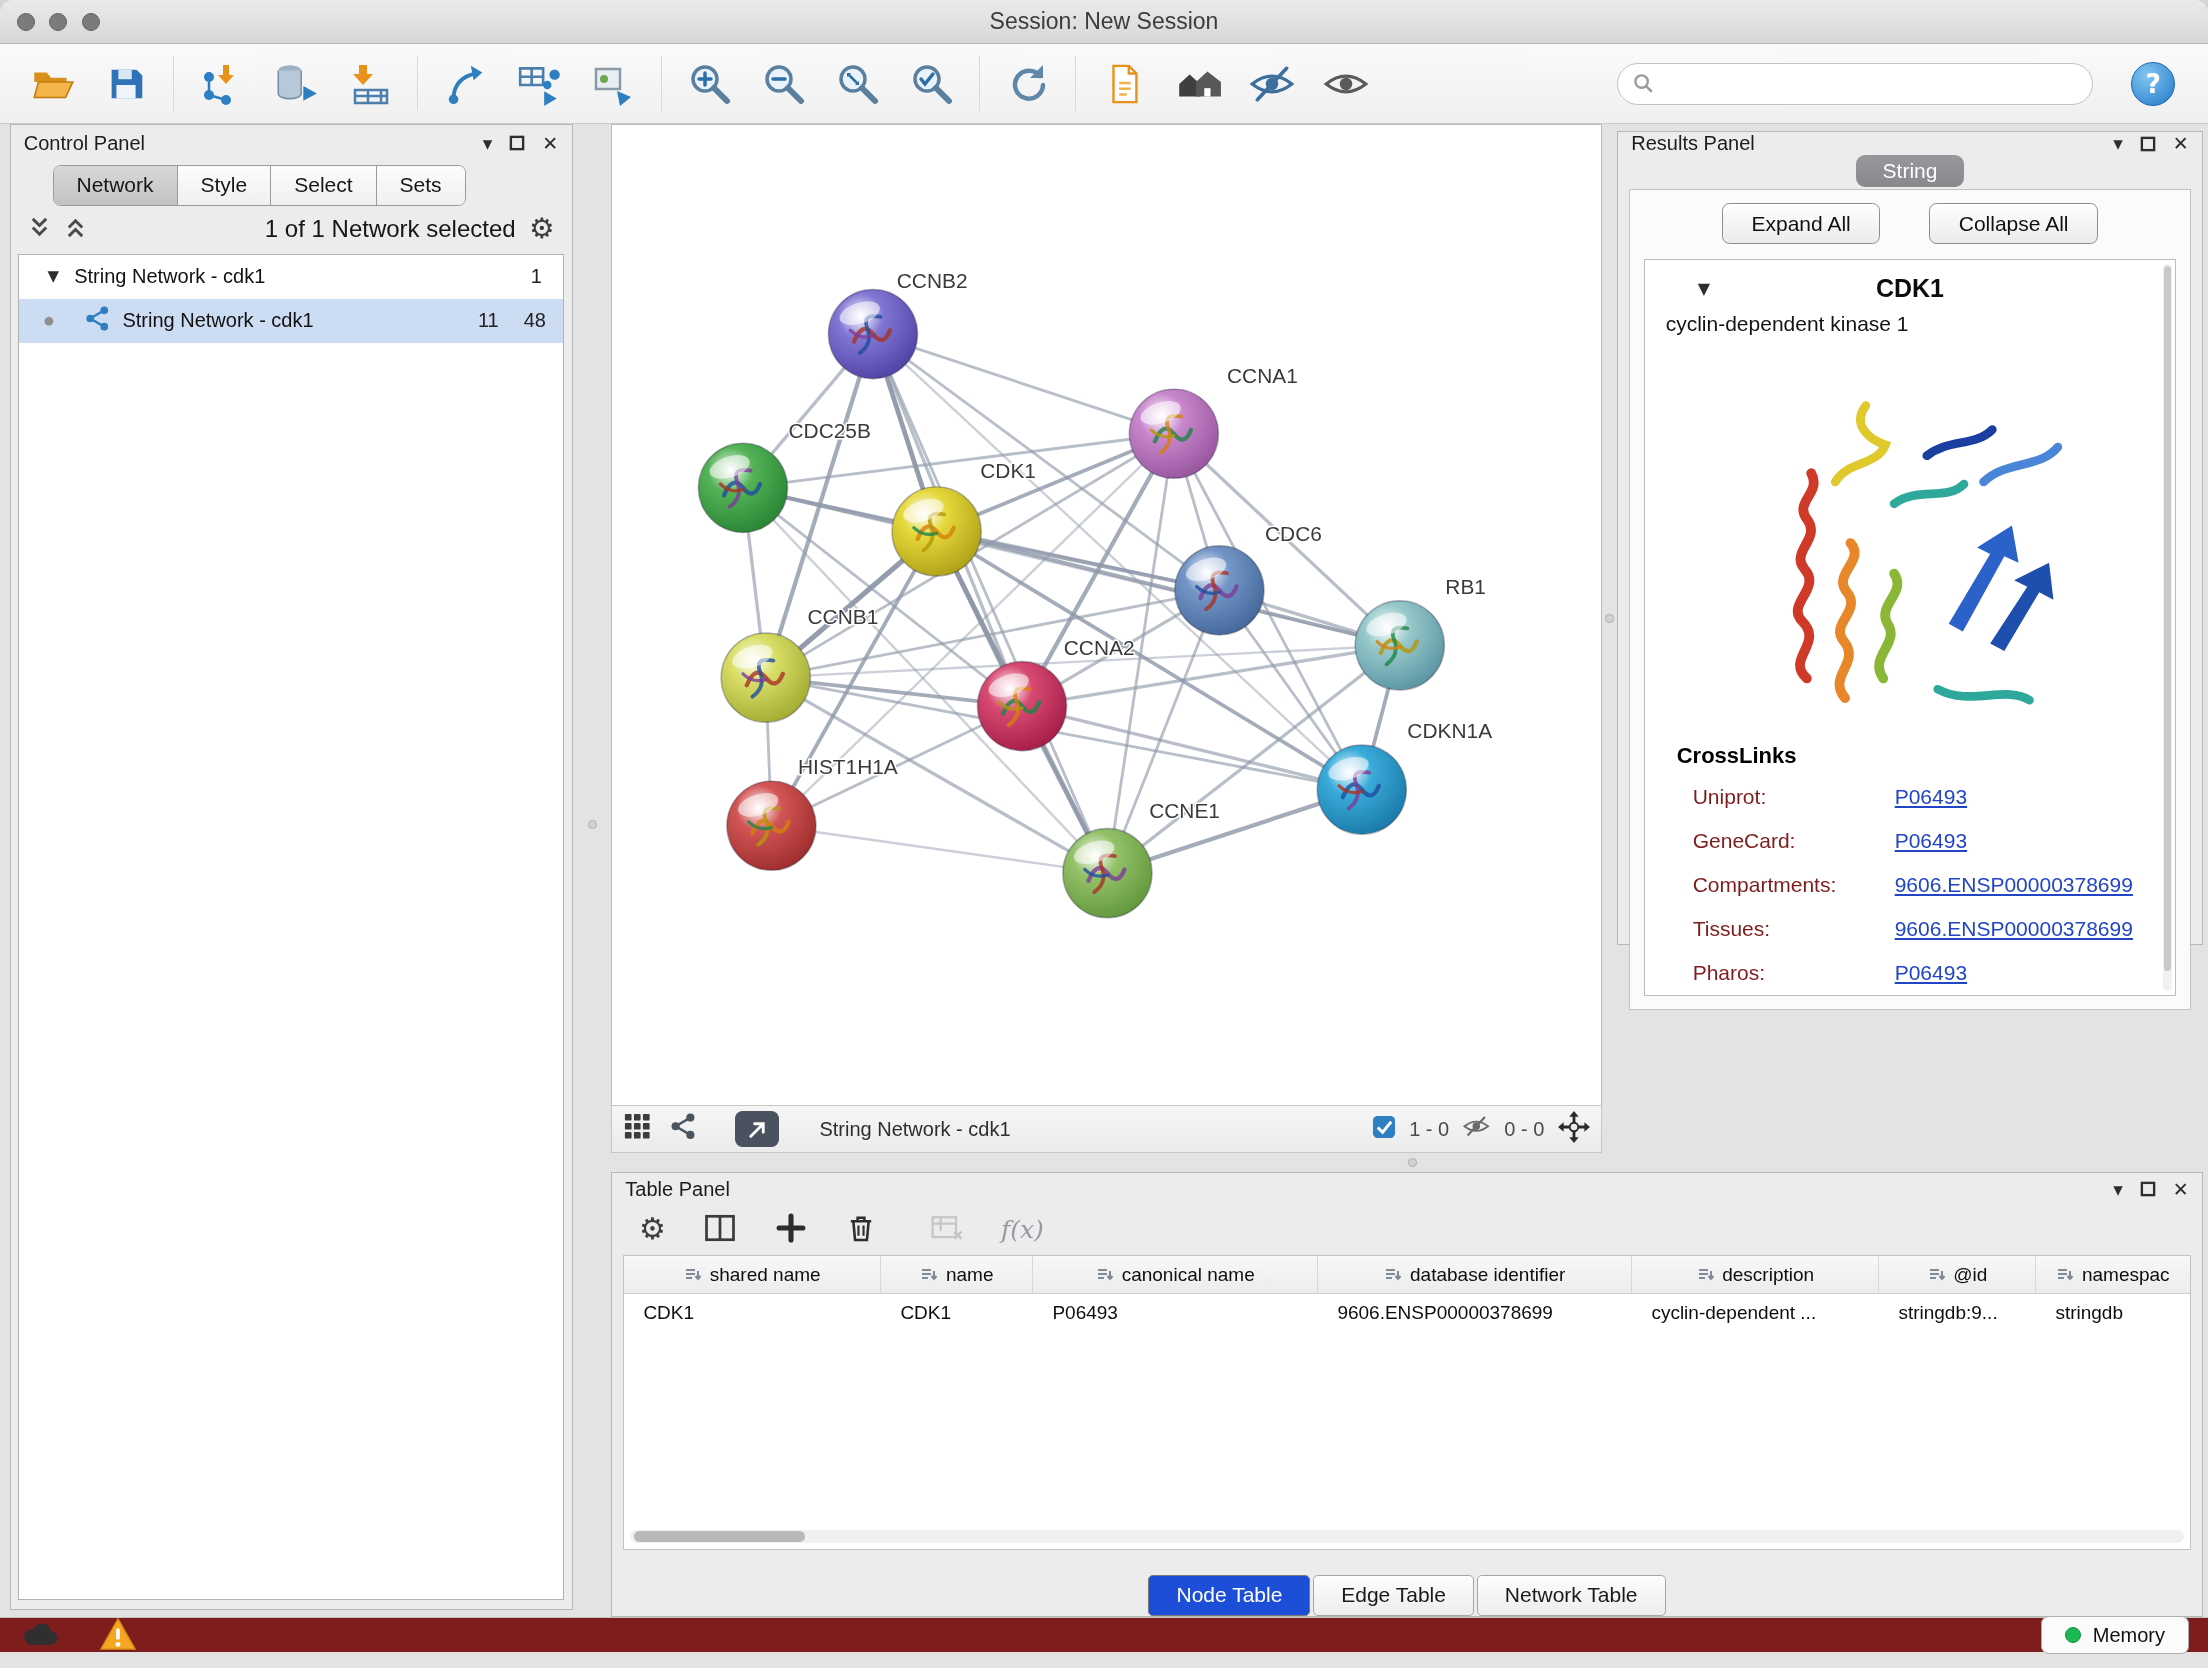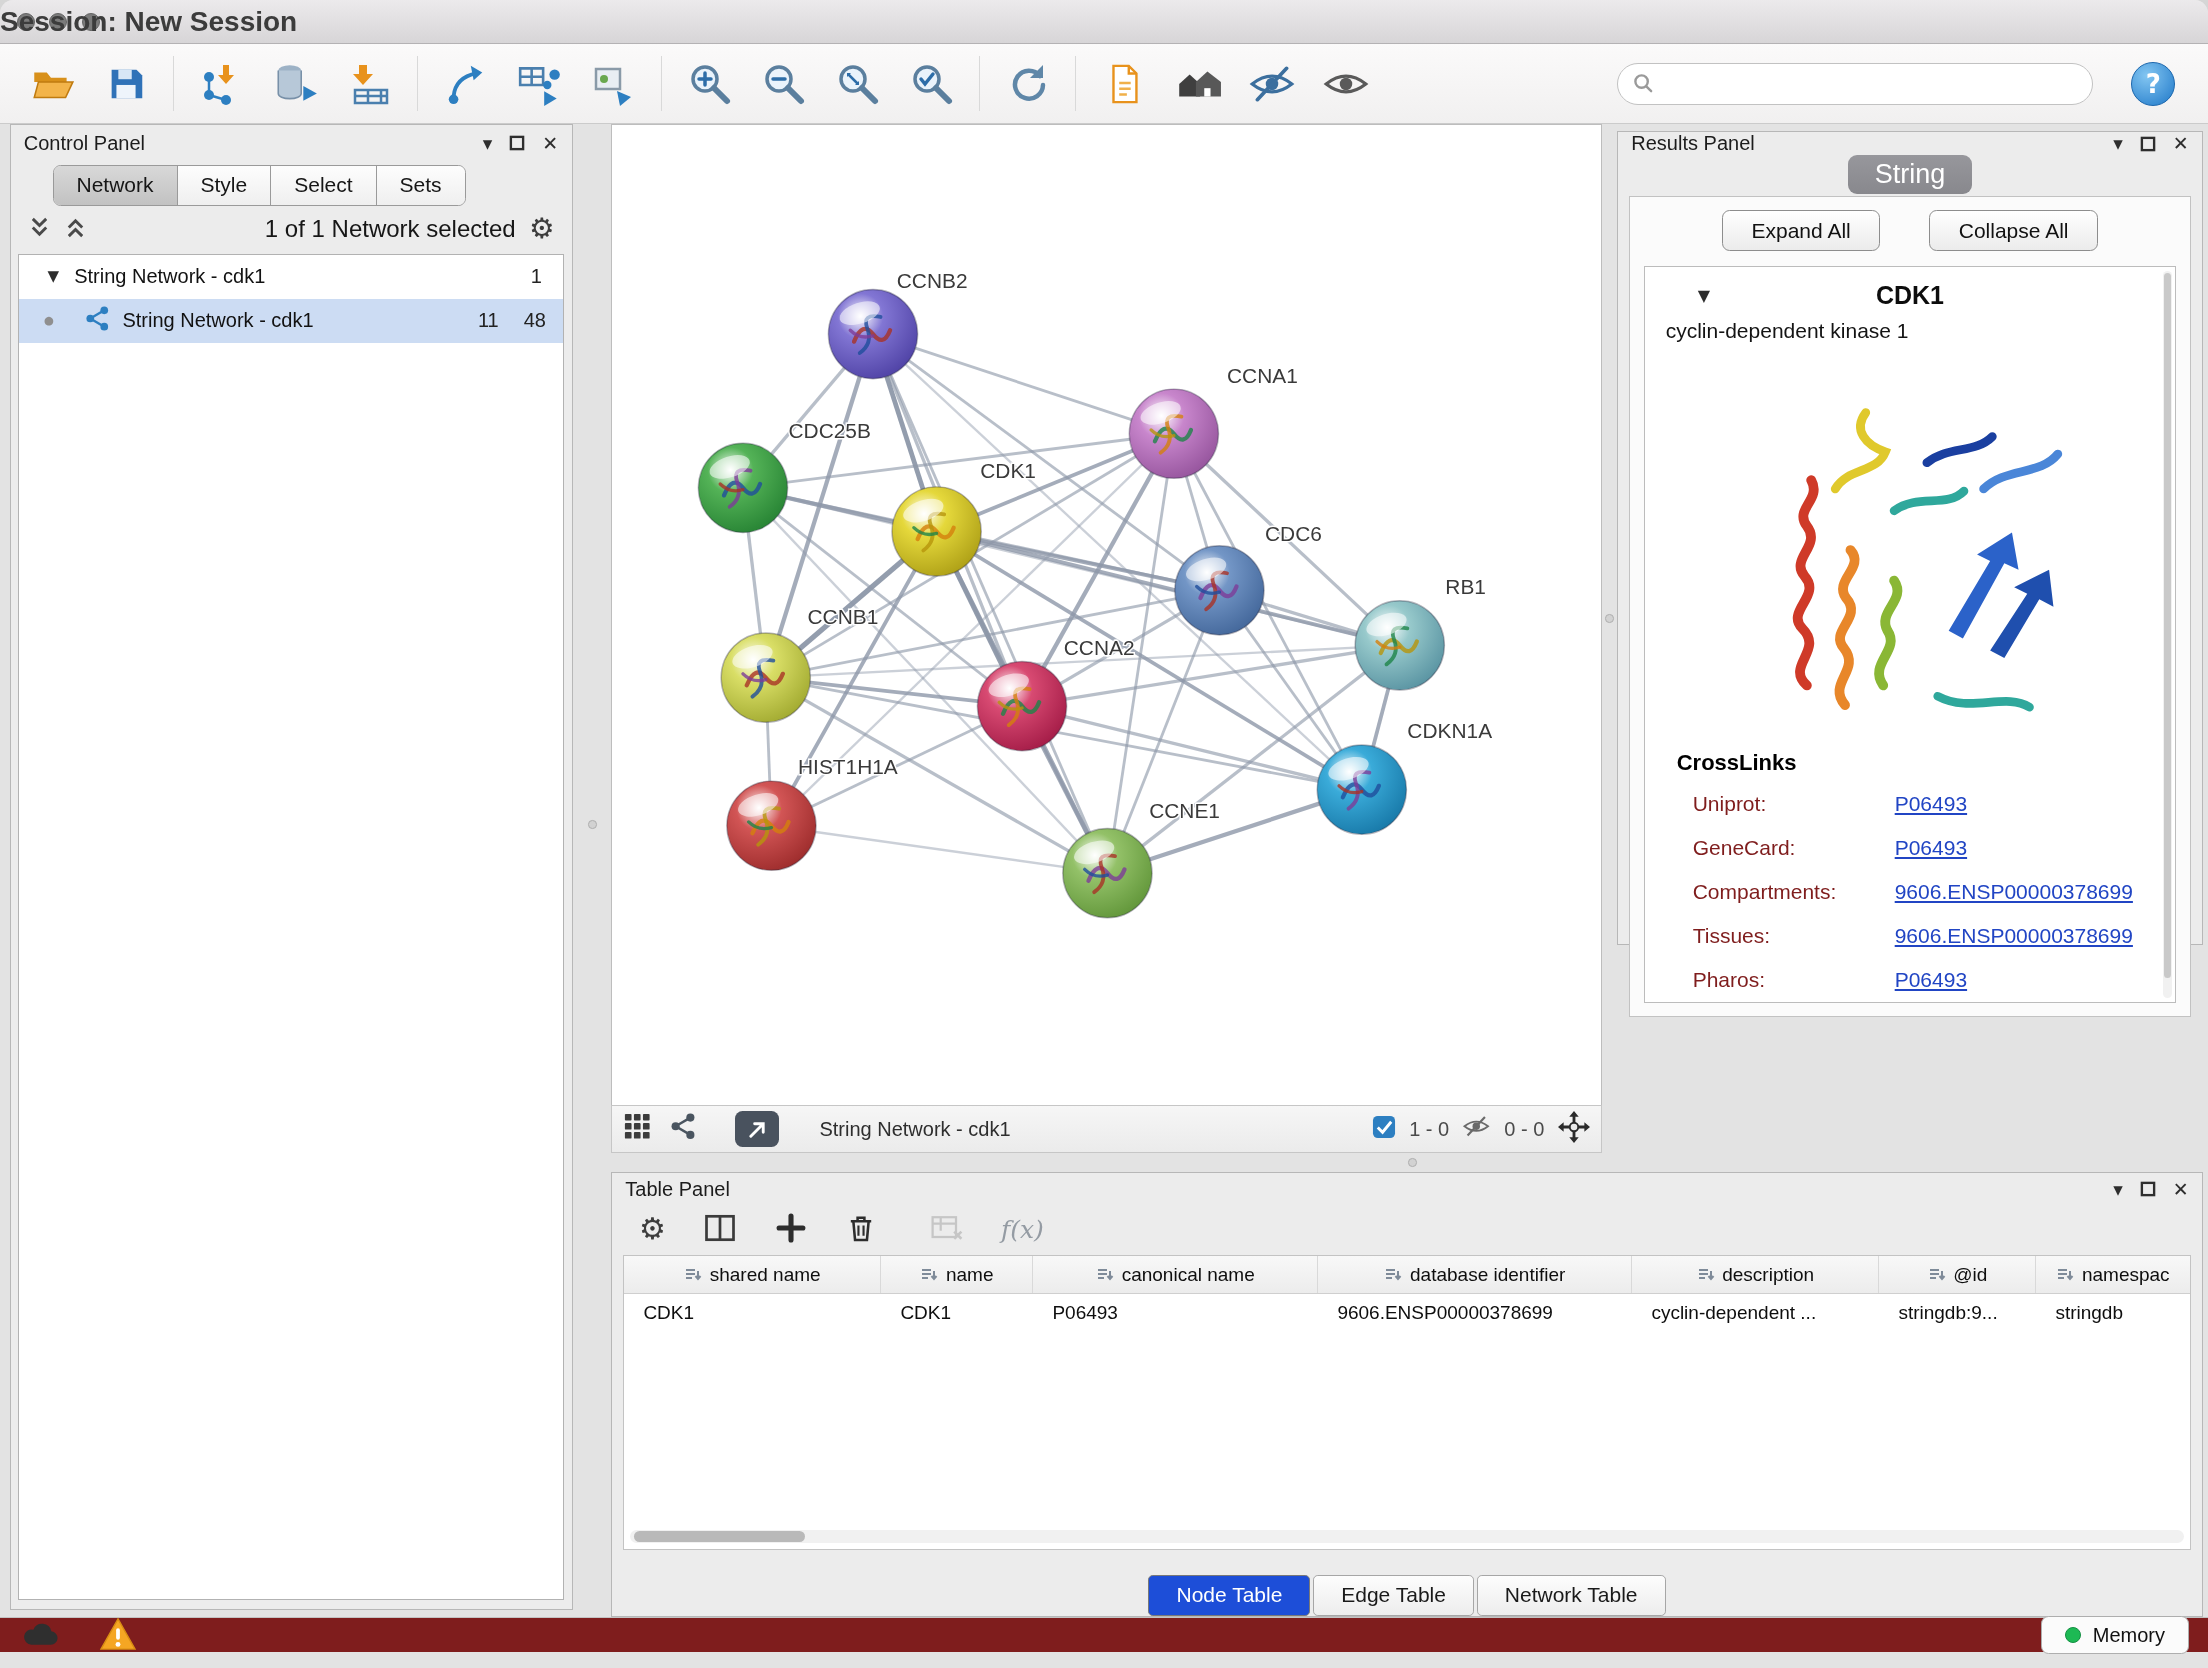--- a/index.html
+++ b/index.html
@@ -3,21 +3,21 @@
 <meta charset="utf-8">
 <style>
 *{margin:0;padding:0;box-sizing:border-box}
 html,body{width:2208px;height:1668px;overflow:hidden;font-family:"Liberation Sans",sans-serif;background:#d6d6d6}
 #window{position:absolute;inset:0;background:#e3e3e3;border-radius:13.3px 13.3px 0 0;overflow:hidden}
 .glyph{font-family:"DejaVu Sans",sans-serif;line-height:1}
 
 .titlebar{position:absolute;top:0;left:0;right:0;height:44px;background:linear-gradient(#eceaec,#d7d5d7);border-bottom:1px solid #b4b2b4;display:flex;align-items:center}
 .lights{display:flex;gap:14.3px;margin-left:17px}
 .light{width:18px;height:18px;border-radius:50%;background:#7b7b7b;border:1px solid #646464}
-.win-title{position:absolute;left:0;right:0;text-align:left;font-size:28px;font-weight:bold;color:#3c3c3c}
+.win-title{position:absolute;left:0;right:0;text-align:center;font-size:23px;font-weight:normal;color:#3c3c3c}
 
 .toolbar{position:absolute;top:44px;left:0;right:0;height:80px;background:linear-gradient(#fbfafa,#f1f0f0);border-bottom:1px solid #cbcbcb;display:flex;align-items:center;padding:0 25px;gap:21px}
 .tool{width:53px;height:53px;display:flex;align-items:center;justify-content:center;border-radius:7.6px;flex:none}
 .tool svg{display:block}
 .tsep{width:1px;height:55px;background:#d9d9d9;flex:none}
 .searchwrap{margin-left:auto;width:476px;height:42px;border:1px solid #c2c2c2;border-radius:21px;background:#fff;display:flex;align-items:center;padding:0 15px;gap:9.5px}
 .searchwrap input{border:none;outline:none;flex:1;font-size:20px;font-family:"Liberation Sans",sans-serif;background:transparent;color:#222}
 .help{width:44px;height:44px;border-radius:50%;background:radial-gradient(circle at 35% 30%,#83c6f2,#1f78c8);border:1px solid #1a66ad;color:#fff;font-size:26px;font-weight:bold;display:flex;align-items:center;justify-content:center;margin:0 7.6px 0 17px;flex:none}
 
 .panel{position:absolute;background:#ececec;border:1px solid #b7b7b7}
@@ -43,21 +43,21 @@
 #network-view{position:absolute;left:611px;top:124px;width:991px;height:982px;background:#fff;border:1px solid #bdbdbd}
 .node-label{font-family:"Liberation Sans",sans-serif;font-size:22px;fill:#3a3a3a;stroke:#ffffff;stroke-width:3px;paint-order:stroke;font-weight:500}
 #network-bar{position:absolute;left:611px;top:1105px;width:991px;height:48px;background:linear-gradient(#f6f6f6,#ebebeb);border:1px solid #c6c6c6;display:flex;align-items:center;padding:0 11.4px;gap:17px;font-size:20px;color:#3e3e3e}
 .darkbtn{width:44px;height:36px;border-radius:7.6px;background:#49525e;display:flex;align-items:center;justify-content:center;margin-left:21px}
 .nb-title{margin-left:23px;color:#2e2e2e}
 .nb-right{margin-left:auto;display:flex;align-items:center;gap:13.3px;color:#4a4a4a}
 .grip{position:absolute;width:8.6px;height:8.6px;border-radius:50%;background:#d2d2d2;border:1px solid #aeaeae}
 
 #results-panel{left:1617px;top:131px;width:586px;height:814px;display:flex;flex-direction:column}
 .rp-badge-row{height:44px;display:flex;justify-content:center;align-items:center}
-.badge{padding:4px 27px;background:linear-gradient(#97979c,#88888d);border-radius:9px;color:#fff;font-size:27px}
+.badge{padding:4px 27px;background:linear-gradient(#97979c,#88888d);border-radius:9px;color:#fff;font-size:21px}
 .rp-card{flex:1;margin:1.9px 11.4px 42px;background:#fbfbfb;border:1px solid #c2c2c2;display:flex;flex-direction:column;padding:13.3px}
 .rp-buttons{display:flex;justify-content:center;gap:49px}
 .rp-btn{padding:7.6px 28.5px;font-size:21px;border:1.4px solid #8d8d8d;border-radius:7.6px;background:linear-gradient(#ffffff,#ebebeb);color:#111}
 .rp-entry{flex:1;margin-top:15px;border:1px solid #bcbcbc;background:#fff;position:relative;padding-top:7.6px;overflow:hidden}
 .entry-head{position:relative;height:42px;display:flex;align-items:center;justify-content:center;font-size:25px;font-weight:bold;color:#0d0d0d}
 .entry-tri{position:absolute;left:53px;font-size:16px;color:#2d2d2d}
 .entry-desc{font-size:21px;color:#141414;padding-left:21px;margin-top:1.9px}
 .ribbon{display:block;margin:15px auto 3.8px}
 .xl-head{font-size:22px;font-weight:bold;margin:21px 0 5.7px 32px;color:#000}
 .xl-row{display:flex;font-size:21px;height:44px;align-items:center;padding-left:48px}

